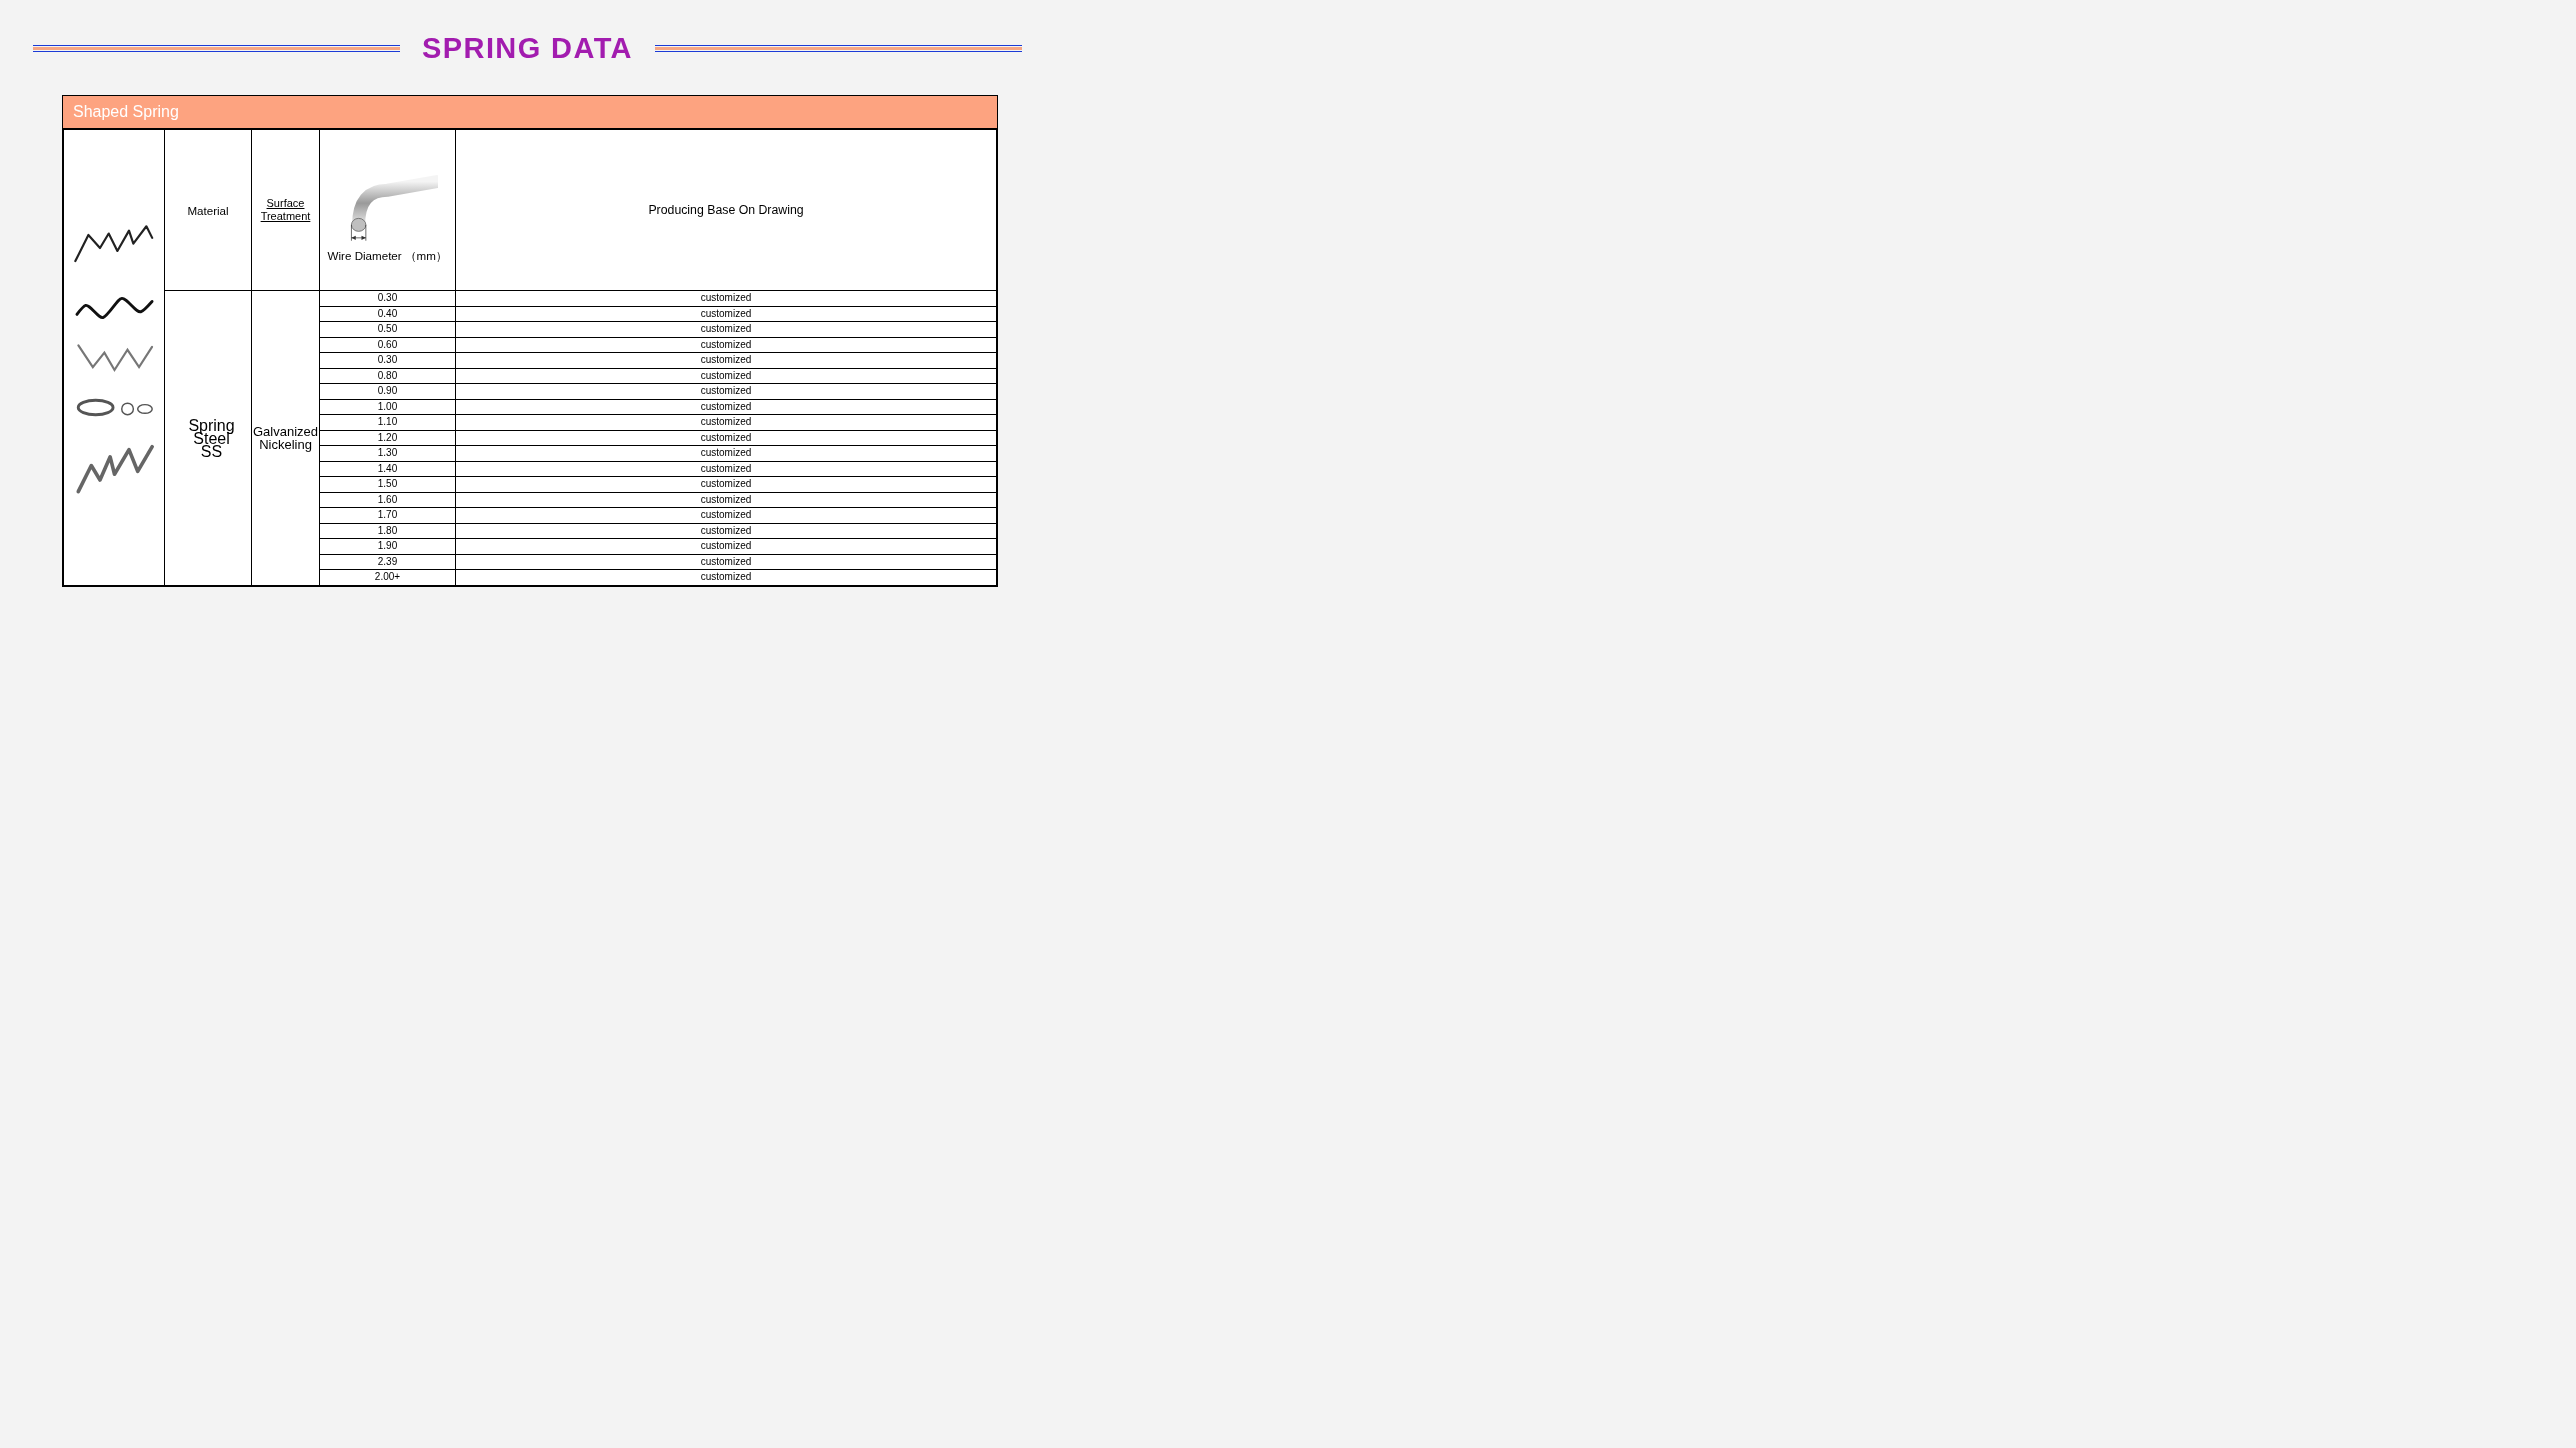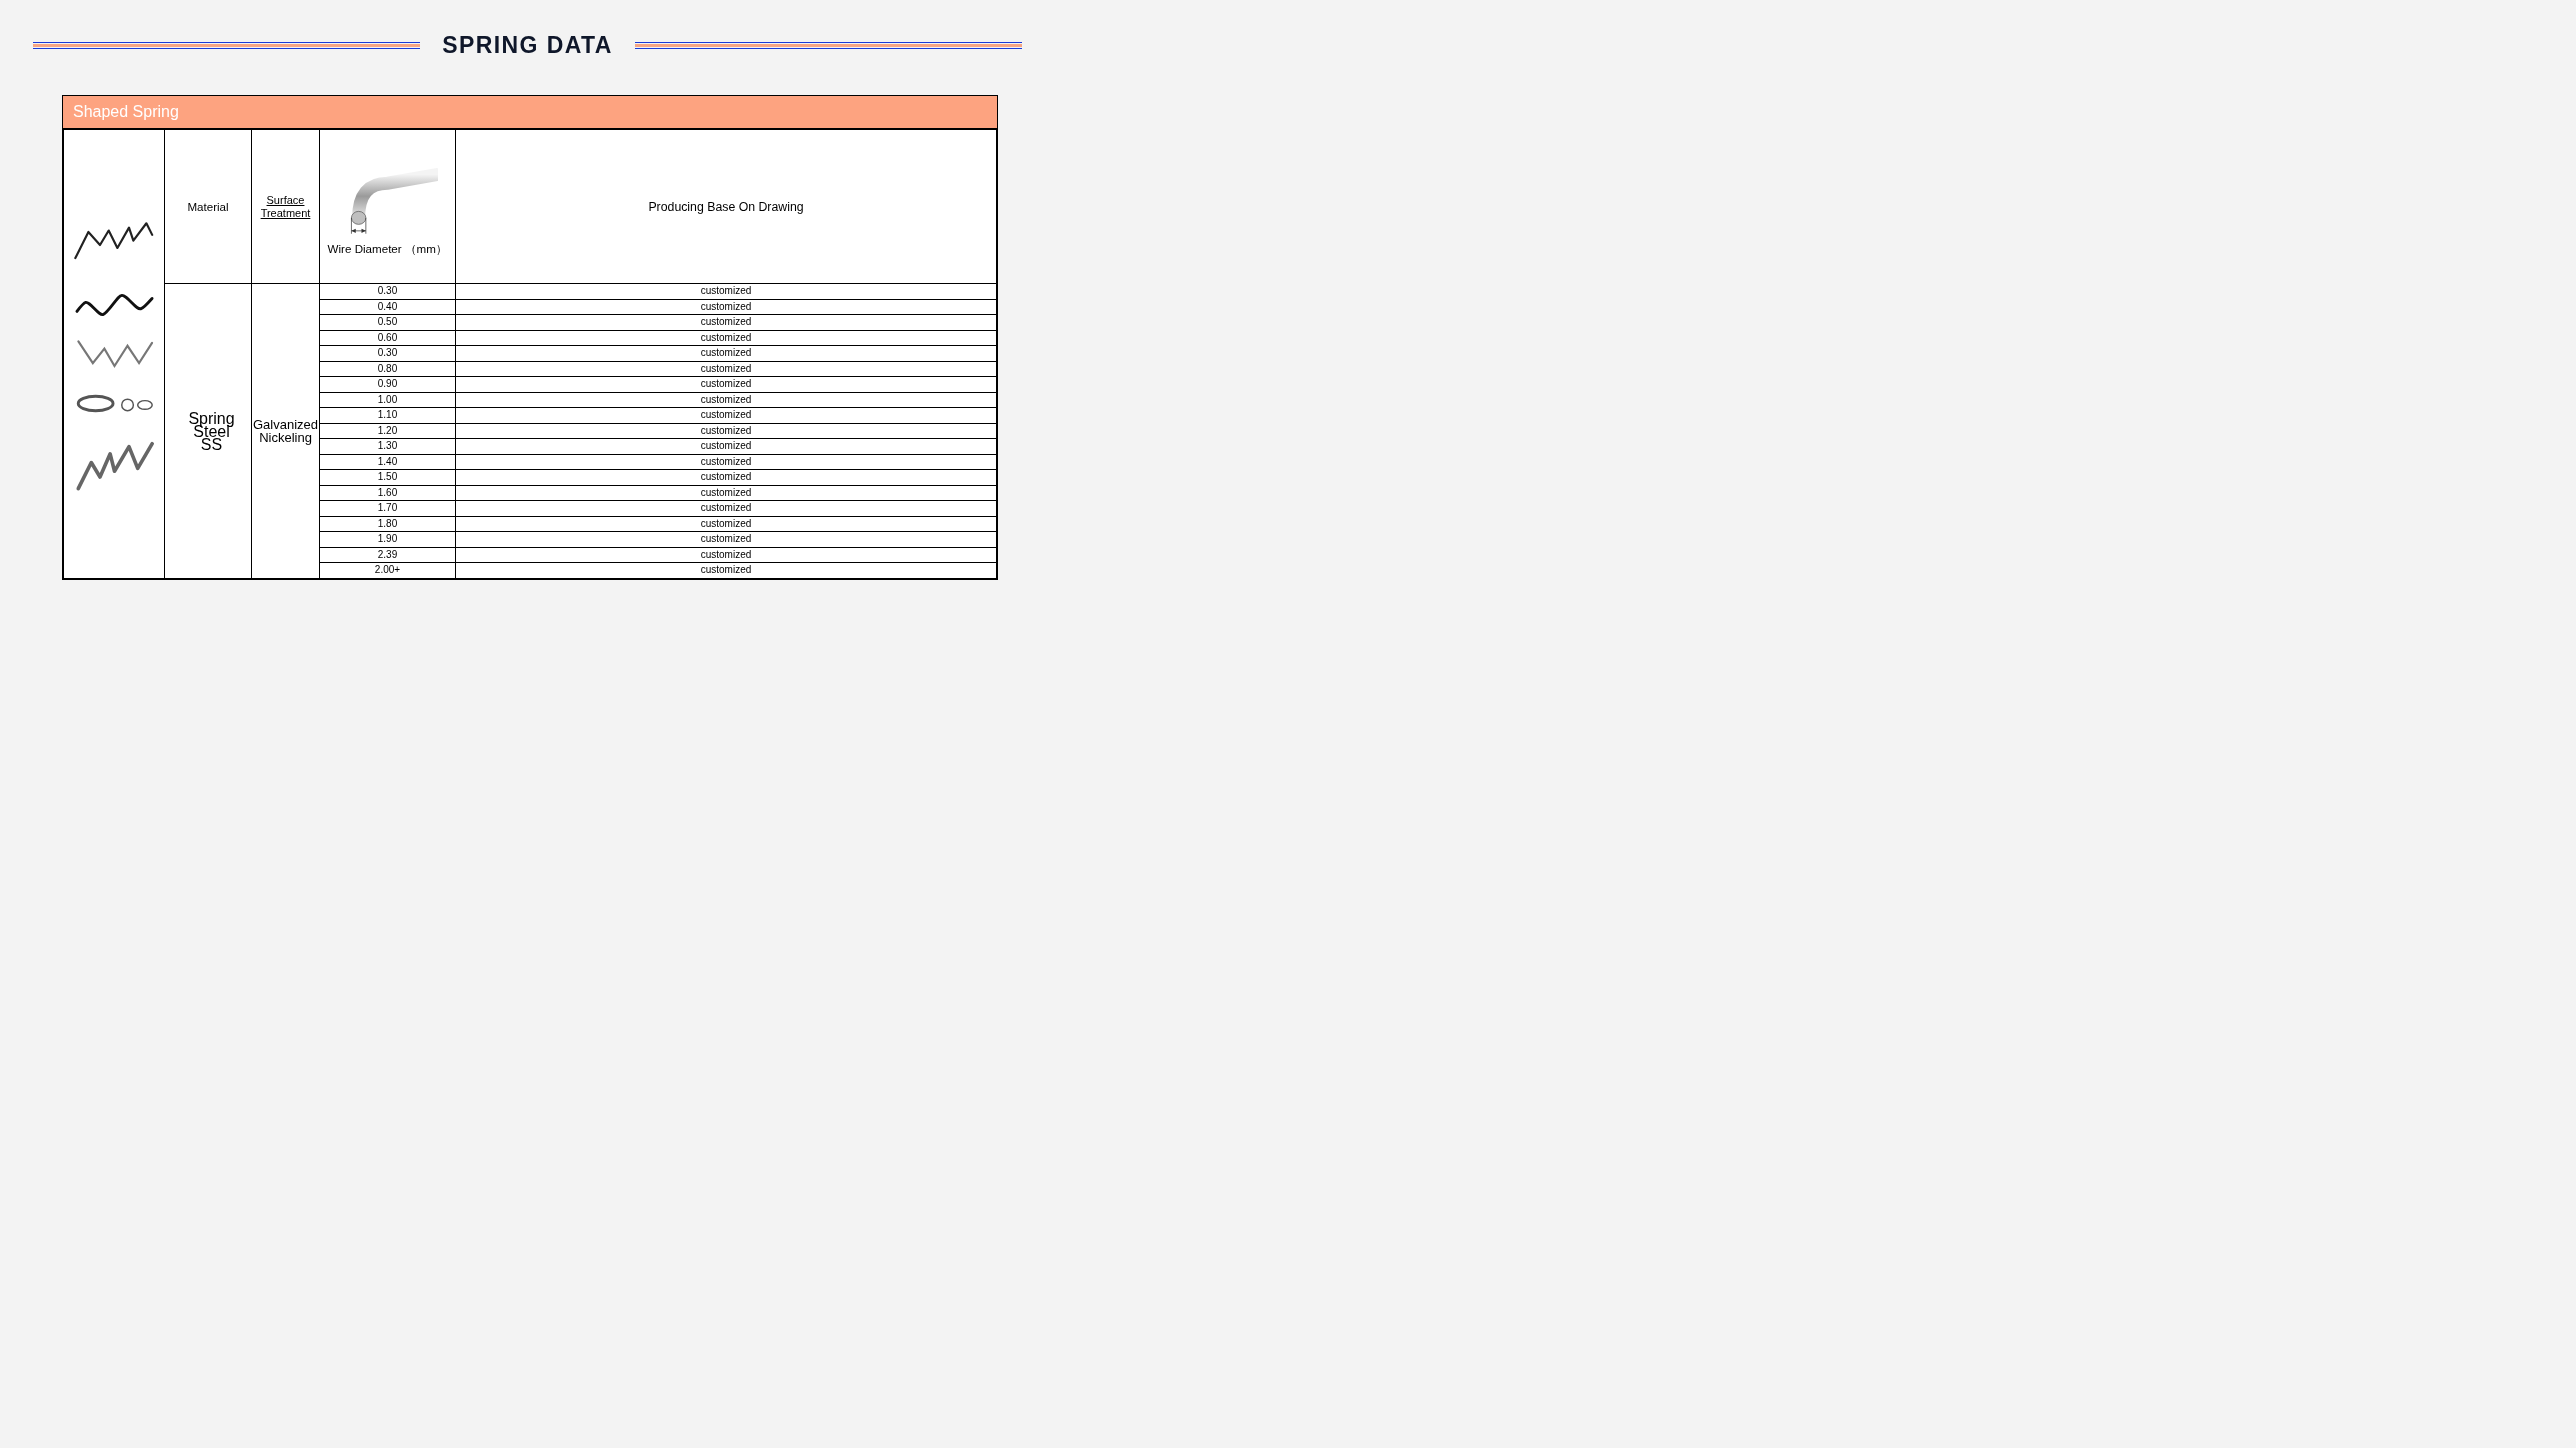--- a/index.html
+++ b/index.html
@@ -1,18 +1,18 @@
 <!DOCTYPE html>
 <html style="font-size:11.6px"><head>
 <meta charset="utf-8">
 <style>
 html,body{margin:0;padding:0;background:#f3f3f3;font-family:Arial,Helvetica,sans-serif;color:#000}
 .page{width:1055px;height:591px;position:relative;background:#f3f3f3;overflow:hidden}
 .title-row{position:absolute;top:32px;left:0;right:0;display:flex;align-items:center;justify-content:center}
-.title{font-size:23px;letter-spacing:1.4px;color:#0f172a;font-weight:600;white-space:nowrap;padding:0 22px}
+.title{font-size:29px;letter-spacing:1.4px;color:#a21caf;font-weight:600;white-space:nowrap;padding:0 22px}
 .rule{flex:1;height:10px;position:relative}
 .rule::before,.rule::after{content:"";position:absolute;left:0;right:0;height:1.4px}
 .rule::before{top:1.4px;background:#1b3ad6}
 .rule::after{bottom:1.4px;background:#1b3ad6}
 .rule .mid{position:absolute;left:0;right:0;top:3.6px;height:2.9px;background:#f6a584}
 .rule.left{margin-left:33px}
 .rule.right{margin-right:33px}
 
 .card{position:absolute;left:62px;top:95px;width:934px;border:1.4px solid #000;background:#fff}
 .card-title{background:#fda380;color:#fff;font-size:16px;padding:7.2px 10px;border-bottom:1.4px solid #000}
@@ -22,21 +22,21 @@
 th{font-weight:normal}
 
 
 .c-img{width:101px}
 .c-mat{width:87px}
 .c-sur{width:68px}
 .c-dia{width:136px}
 
 
 .head-row td,.head-row th{height:143px;font-size:11.6px}
-.head-row .dia{padding-top:10px}
+.head-row .dia{padding-top:17px}
 .head-row .dia .lbl{display:block;margin-top:2.9px;font-size:11.6px}
 .head-row .prod{font-size:12.3px}
 
 .data-row td{height:14.5px;font-size:10px;line-height:14.5px}
 
 .shapes{padding:5.8px 4.3px}
 .shapes svg{display:block;margin:4.3px auto}
 
 .dia svg{display:block;margin:0 auto 4.3px}
 

